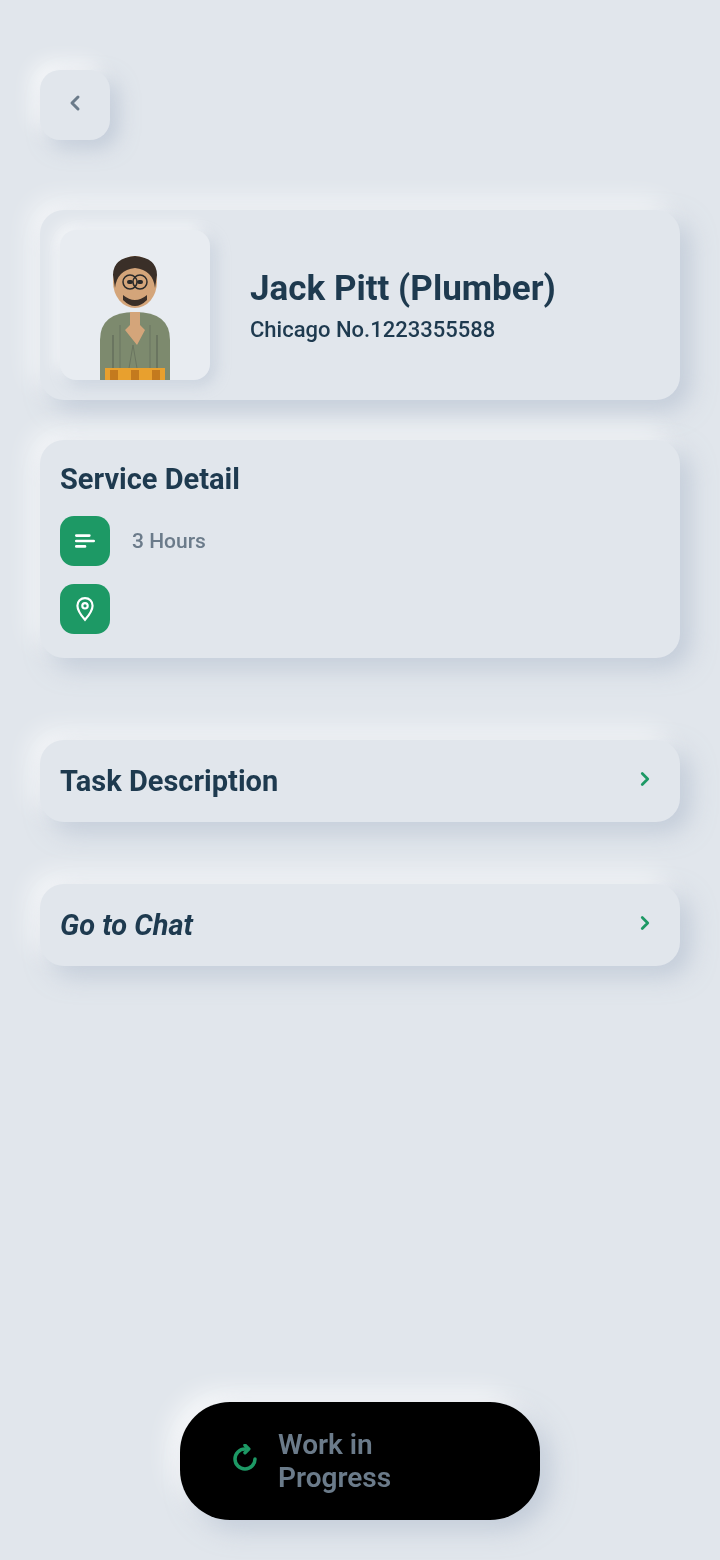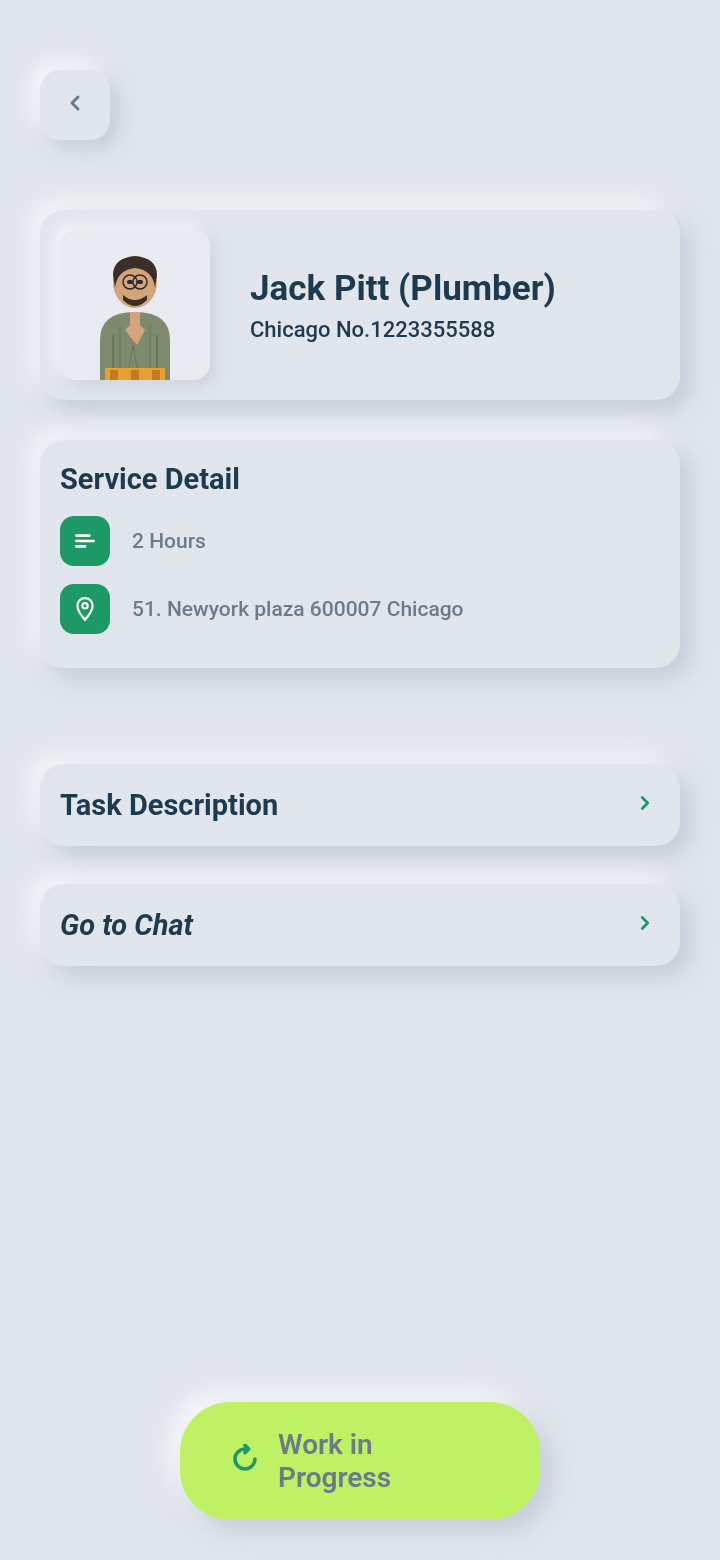--- a/index.html
+++ b/index.html
@@ -74,21 +74,21 @@
     .booking-no {
       font-size: 22px;
       color: #1e3a4f;
       font-weight: 500;
     }
     .detail-card {
       position: absolute;
       top: 440px;
       left: 40px;
       right: 40px;
-      padding: 22px 20px 34px;
+      padding: 22px 20px 24px;
     }
     .section-title {
       font-size: 29px;
       font-weight: 700;
       color: #1e3a4f;
       margin-bottom: 20px;
     }
     .detail-row {
       display: flex;
       align-items: center;
@@ -131,38 +131,38 @@
       position: absolute;
       left: 40px;
       right: 40px;
       padding: 24px 24px 24px 20px;
       display: flex;
       align-items: center;
       justify-content: space-between;
       cursor: pointer;
     }
     .task-card {
-      top: 764px;
+      top: 740px;
     }
     .chat-card {
       top: 884px;
       font-style: italic;
     }
     .nav-title {
       font-size: 29px;
       font-weight: 700;
       color: #1e3a4f;
     }
     .status-button {
       position: absolute;
       bottom: 40px;
       left: 50%;
       transform: translateX(-50%);
       padding: 26px 50px;
-      background: #bef264;
+      background: #000000;
       border-radius: 50px;
       box-shadow: 10px 10px 25px rgba(163, 177, 198, 0.5),
                   -10px -10px 25px rgba(255, 255, 255, 0.8);
       display: flex;
       align-items: center;
       gap: 18px;
       cursor: pointer;
     }
     .status-text {
       font-size: 28px;
@@ -211,34 +211,31 @@
   <div class="section-title">Service Detail</div>
 
 
   <div class="detail-row">
     <div class="icon-box">
       <svg width="26" height="26" viewBox="0 0 24 24" fill="none">
         <path d="M4 7 H16 M4 12 H20 M4 17 H12" stroke="#fff" stroke-width="2.5" stroke-linecap="round"></path>
       </svg>
     </div>
     <div class="detail-text">
-      <div class="detail-single">2 Hours</div>
+      <div class="detail-single">3 Hours</div>
     </div>
   </div>
 
   <div class="detail-row">
     <div class="icon-box">
       <svg width="26" height="26" viewBox="0 0 24 24" fill="none">
         <path d="M12 2 C8 2 5 5 5 9 C5 14 12 22 12 22 C12 22 19 14 19 9 C19 5 16 2 12 2 Z" stroke="#fff" stroke-width="2" fill="none"></path>
         <circle cx="12" cy="9" r="2.5" stroke="#fff" stroke-width="2" fill="none"></circle>
       </svg>
     </div>
-    <div class="detail-text">
-      <div class="detail-single">51. Newyork plaza 600007 Chicago</div>
-    </div>
   </div>
 </div>
 
 <div class="card nav-card task-card">
   <div class="nav-title">Task Description</div>
   <span>
     <svg width="22" height="22" viewBox="0 0 24 24" fill="none">
       <path d="M9 6 L15 12 L9 18" stroke="#1d9965" stroke-width="3" stroke-linecap="round" stroke-linejoin="round"></path>
     </svg>
   </span>

